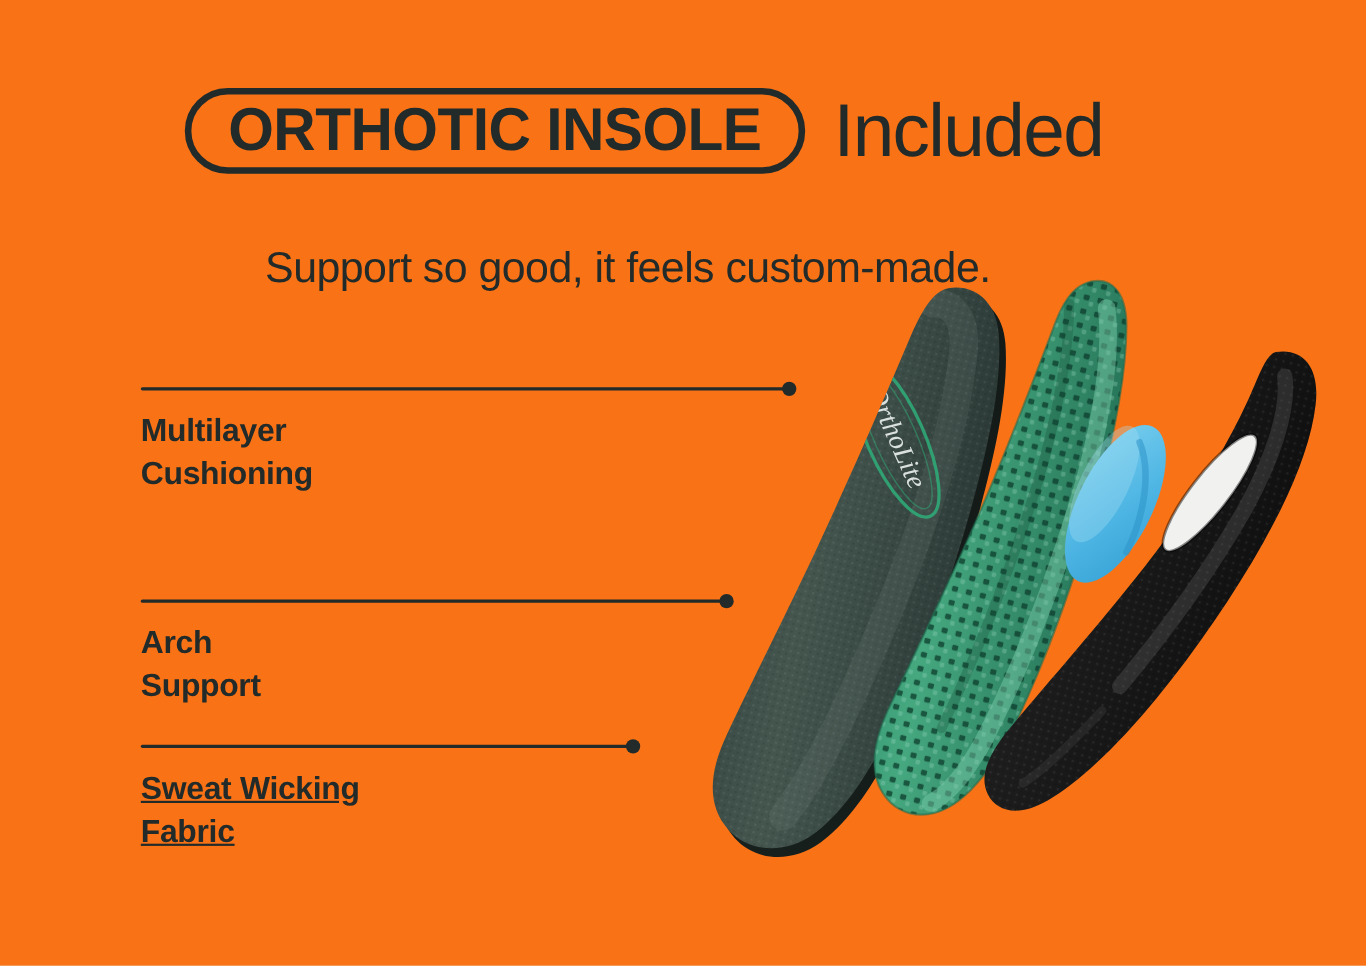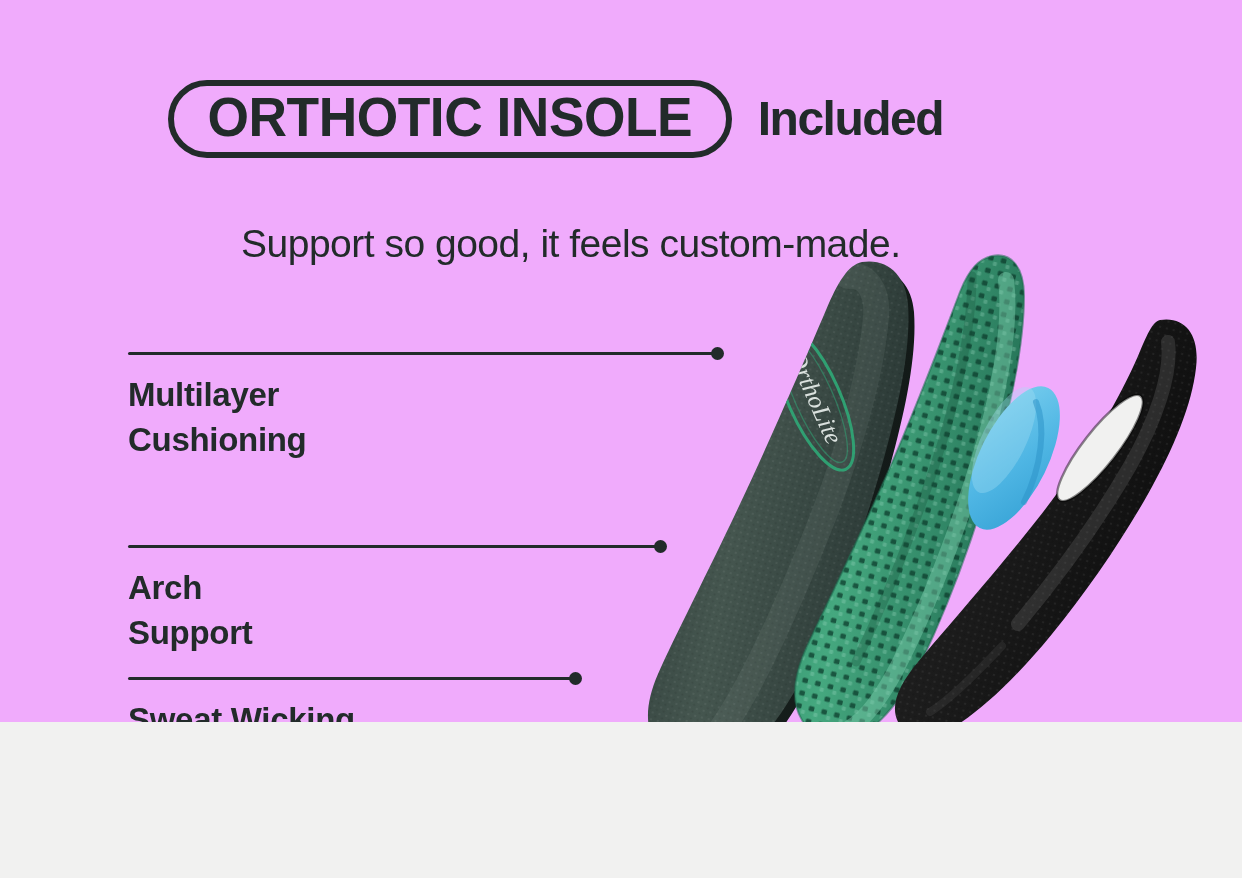--- a/index.html
+++ b/index.html
@@ -13,22 +13,22 @@
   body {
     background: #F1F1F0;
     font-family: "Liberation Sans", sans-serif;
     color: #222B2A;
     position: relative;
   }
 
   .stage {
     position: relative;
     width: 1242px;
-    height: 722px;
-    background: #f0abfc;
+    height: 878px;
+    background: #f97316;
     overflow: hidden;
   }
 
   
   .headline-row {
     position: absolute;
     left: 168px;
     top: 80px;
     display: flex;
     align-items: center;
@@ -49,22 +49,22 @@
     font-size: 55px;
     font-weight: 700;
     letter-spacing: -0.5px;
     line-height: 1;
     white-space: nowrap;
     color: #222B2A;
     transform: scaleX(0.97);
   }
 
   .headline-tail {
-    font-size: 48px;
-    font-weight: 700;
+    font-size: 68px;
+    font-weight: 400;
     letter-spacing: -1.5px;
     line-height: 1;
     white-space: nowrap;
     color: #222B2A;
   }
 
   .subtitle {
     position: absolute;
     left: 241px;
     top: 182px;
@@ -99,21 +99,21 @@
     width: 13px;
     height: 13px;
     border-radius: 50%;
     background: #222B2A;
     margin-left: -2px;
     flex: 0 0 auto;
   }
 
   .feature-label {
     margin-top: 14px;
-    font-size: 33px;
+    font-size: 29px;
     font-weight: 700;
     line-height: 1.36;
     letter-spacing: -0.3px;
     color: #222B2A;
     white-space: pre-line;
   }
 
   #feature-0 { top: 347px; }
   #feature-1 { top: 540px; }
   #feature-2 { top: 672px; text-decoration: underline; }

